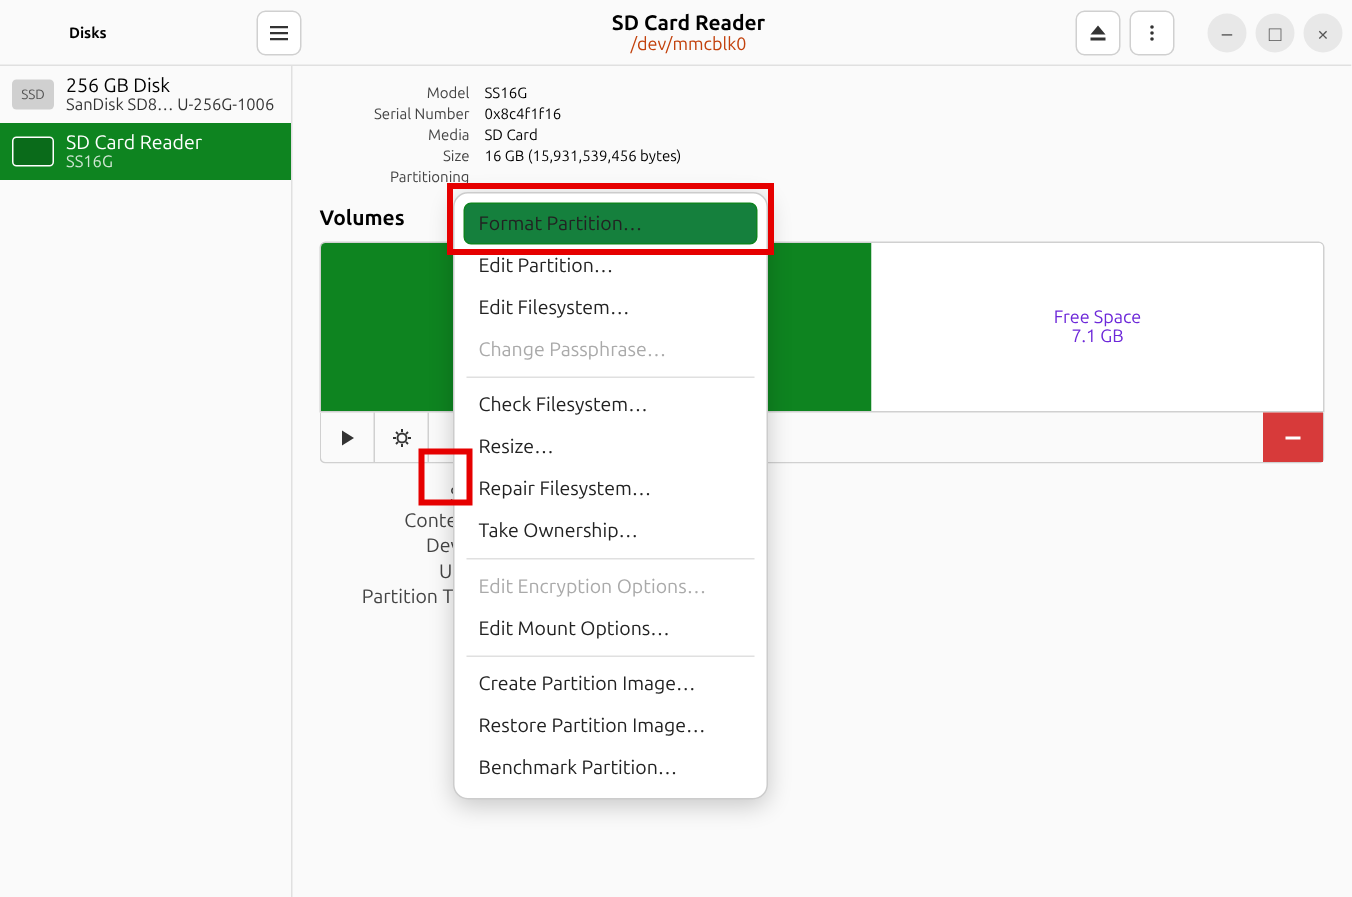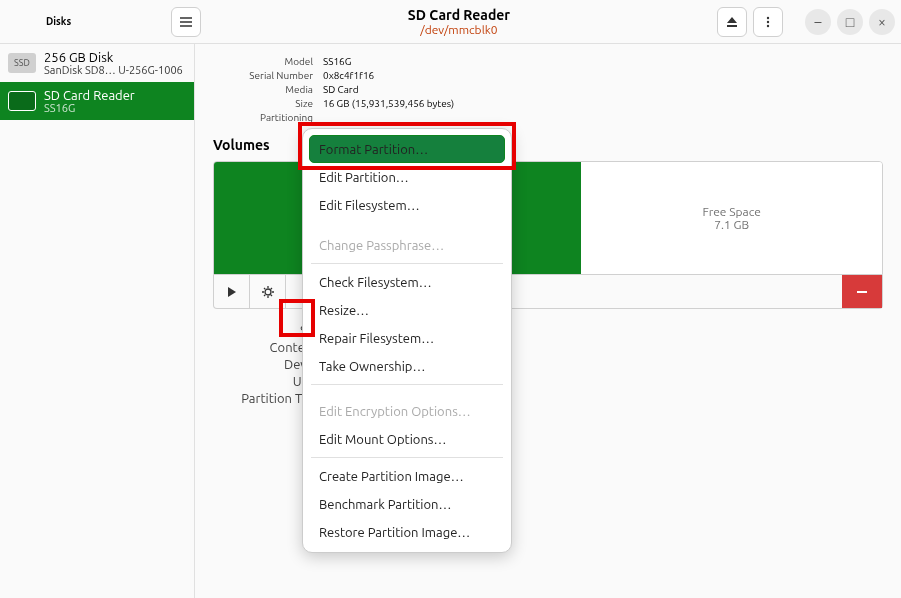--- a/index.html
+++ b/index.html
@@ -25,31 +25,31 @@
 .side-text-main { font-size: 13px; }
 .side-text-sub { font-size: 11px; opacity: 0.8; }
 
 .content { flex: 1; padding: 12px 18px; position: relative; }
 .props { display: grid; grid-template-columns: 100px 1fr; gap: 3px 10px; font-size: 10px; margin-bottom: 14px; }
 .props .label { text-align: right; color: #444; }
 
 .volumes-title { font-weight: bold; font-size: 14px; margin-bottom: 8px; }
 .volbar { display: flex; height: 114px; border: 1px solid #d0d0d0; border-radius: 4px 4px 0 0; overflow: hidden; }
 .vol1 { width: 55%; background: #0e8420; }
-.vol2 { flex: 1; background: #fff; display: flex; flex-direction: column; align-items: center; justify-content: center; font-size: 12px; color: #737373; }
+.vol2 { flex: 1; background: #fff; display: flex; flex-direction: column; align-items: center; justify-content: center; font-size: 12px; color: #6d28d9; }
 .vol-toolbar { display: flex; border: 1px solid #d0d0d0; border-top: none; border-radius: 0 0 4px 4px; height: 34px; }
 .vtool { width: 36px; display: flex; align-items: center; justify-content: center; border-right: 1px solid #d0d0d0; cursor: pointer; }
 .vtool.minus { margin-left: auto; background: #d73a3a; color: #fff; border: none; width: 40px; }
 
 .props2 { display: grid; grid-template-columns: 110px 1fr; gap: 3px 10px; font-size: 13px; margin-top: 14px; }
 .props2 .label { text-align: right; color: #444; }
 
 .menu { position: absolute; left: 302px; top: 128px; width: 210px; background: #fff; border: 1px solid #ccc; border-radius: 10px; box-shadow: 0 4px 16px rgba(0,0,0,0.2); padding: 6px; z-index: 10; }
 .menu-item { padding: 7px 10px; font-size: 13px; border-radius: 5px; cursor: pointer; color: #222; }
-.menu-item.disabled { color: #aaa; cursor: default; margin-top: 12px; }
+.menu-item.disabled { color: #aaa; cursor: default; }
 .menu-item.highlighted { background: #15803d; border: 1px solid #0e8420; padding: 6px 9px; }
 .menu-sep { height: 1px; background: #e0e0e0; margin: 4px 2px; }
 
 .anno-red { position: absolute; border: 4px solid #e60000; pointer-events: none; z-index: 20; }
 .anno1 { left: 298px; top: 122px; width: 218px; height: 48px; }
 .anno2 { left: 279px; top: 299px; width: 36px; height: 38px; }
 </style>
 </head>
 <body>
 
@@ -169,18 +169,18 @@
   <div class="menu-sep"></div>
   <div class="menu-item">Check Filesystem…</div>
   <div class="menu-item">Resize…</div>
   <div class="menu-item">Repair Filesystem…</div>
   <div class="menu-item">Take Ownership…</div>
   <div class="menu-sep"></div>
   <div class="menu-item disabled">Edit Encryption Options…</div>
   <div class="menu-item">Edit Mount Options…</div>
   <div class="menu-sep"></div>
   <div class="menu-item">Create Partition Image…</div>
+  <div class="menu-item">Restore Partition Image…</div>
   <div class="menu-item">Benchmark Partition…</div>
-  <div class="menu-item">Restore Partition Image…</div>
 </div>
 
 <div class="anno-red anno1"></div>
 <div class="anno-red anno2"></div>
 
 </body></html>

